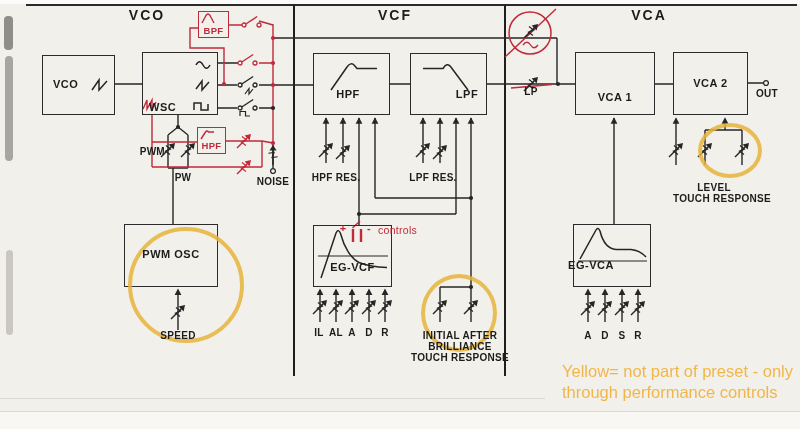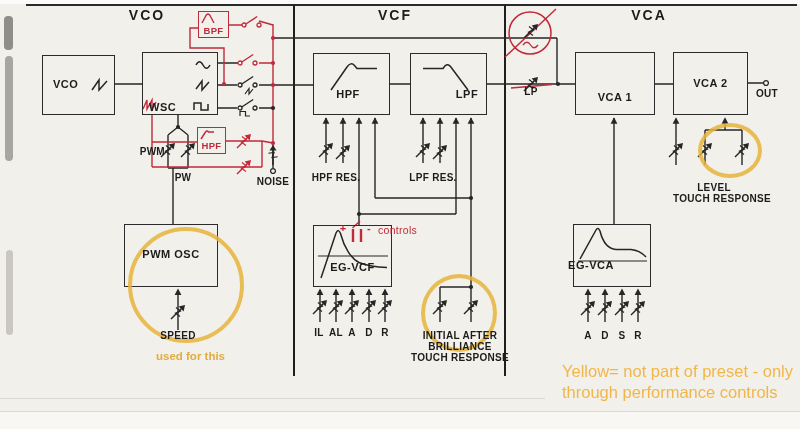--- a/index.html
+++ b/index.html
@@ -252,19 +252,18 @@
   <div class="lbl" style="left:628px;top:330px;width:20px;">R</div>
 
   <div class="lbl" style="left:414px;top:330px;width:92px;">INITIAL AFTER</div>
   <div class="lbl" style="left:414px;top:341px;width:92px;">BRILLIANCE</div>
   <div class="lbl" style="left:409px;top:352px;width:102px;">TOUCH RESPONSE</div>
 
   <div class="lbl" style="left:684px;top:182px;width:60px;">LEVEL</div>
   <div class="lbl" style="left:662px;top:193px;width:120px;">TOUCH RESPONSE</div>
 
   <div class="ynote" style="left:156px;top:349px;width:130px;">
-    <div>used for this</div>
   </div>
   <div class="ylegend" style="left:562px;top:361px;width:250px;">
     <div>Yellow= not part of preset - only</div>
     <div>through performance controls</div>
   </div>
 </div>
 
 </body></html>

